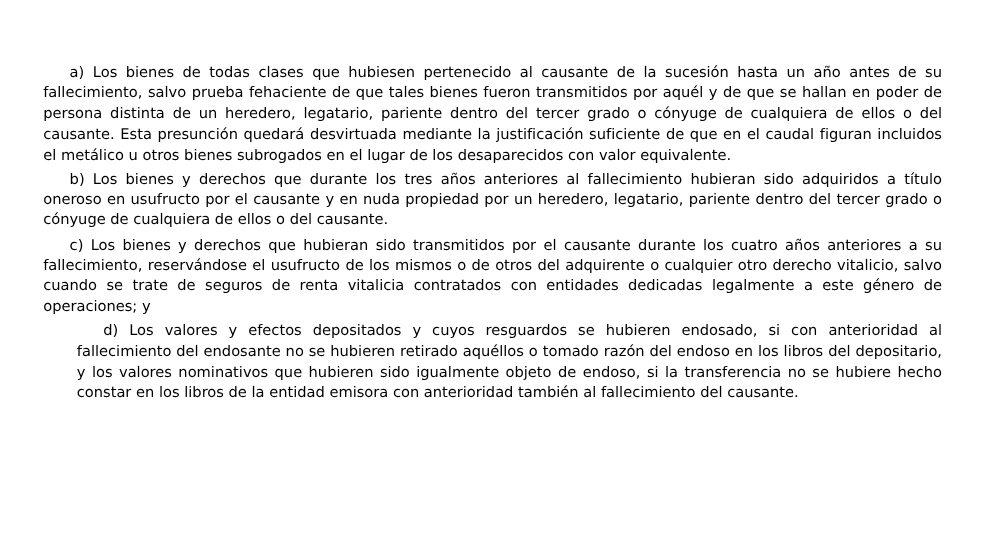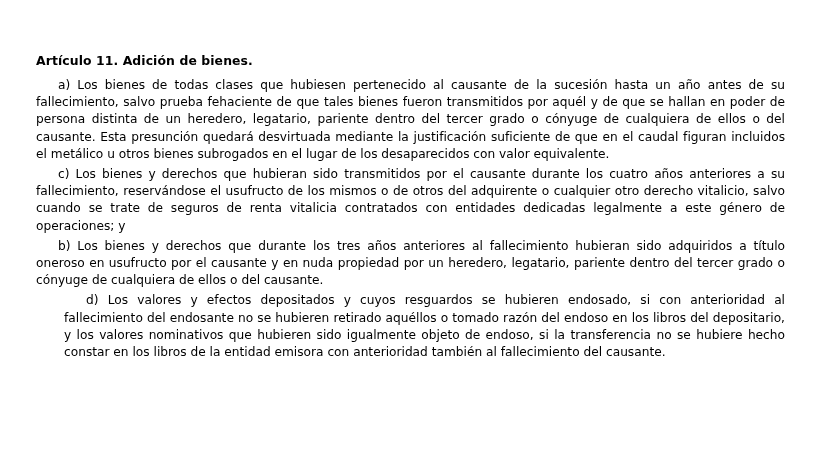--- a/index.html
+++ b/index.html
@@ -64,25 +64,24 @@
     text-align: justify;
     margin-left: 28px;
   }
 </style>
 </head>
 <body>
 
 <div class="page">
   <div class="doc-body">
 
-    <h1 class="article-heading">Artículo 11. Adición de bienes.</h1>
 
 
     <p class="para gap-before">a) Los bienes de todas clases que hubiesen pertenecido al causante de la sucesión hasta un año antes de su fallecimiento, salvo prueba fehaciente de que tales bienes fueron transmitidos por aquél y de que se hallan en poder de persona distinta de un heredero, legatario, pariente dentro del tercer grado o cónyuge de cualquiera de ellos o del causante. Esta presunción quedará desvirtuada mediante la justificación suficiente de que en el caudal figuran incluidos el metálico u otros bienes subrogados en el lugar de los desaparecidos con valor equivalente.</p>
 
+    <p class="para">b) Los bienes y derechos que durante los tres años anteriores al fallecimiento hubieran sido adquiridos a título oneroso en usufructo por el causante y en nuda propiedad por un heredero, legatario, pariente dentro del tercer grado o cónyuge de cualquiera de ellos o del causante.</p>
+
     <p class="para">c) Los bienes y derechos que hubieran sido transmitidos por el causante durante los cuatro años anteriores a su fallecimiento, reservándose el usufructo de los mismos o de otros del adquirente o cualquier otro derecho vitalicio, salvo cuando se trate de seguros de renta vitalicia contratados con entidades dedicadas legalmente a este género de operaciones; y</p>
-
-    <p class="para">b) Los bienes y derechos que durante los tres años anteriores al fallecimiento hubieran sido adquiridos a título oneroso en usufructo por el causante y en nuda propiedad por un heredero, legatario, pariente dentro del tercer grado o cónyuge de cualquiera de ellos o del causante.</p>
 
     <p class="para">d) Los valores y efectos depositados y cuyos resguardos se hubieren endosado, si con anterioridad al fallecimiento del endosante no se hubieren retirado aquéllos o tomado razón del endoso en los libros del depositario, y los valores nominativos que hubieren sido igualmente objeto de endoso, si la transferencia no se hubiere hecho constar en los libros de la entidad emisora con anterioridad también al fallecimiento del causante.</p>
 
   </div>
 </div>
 
 </body></html>

